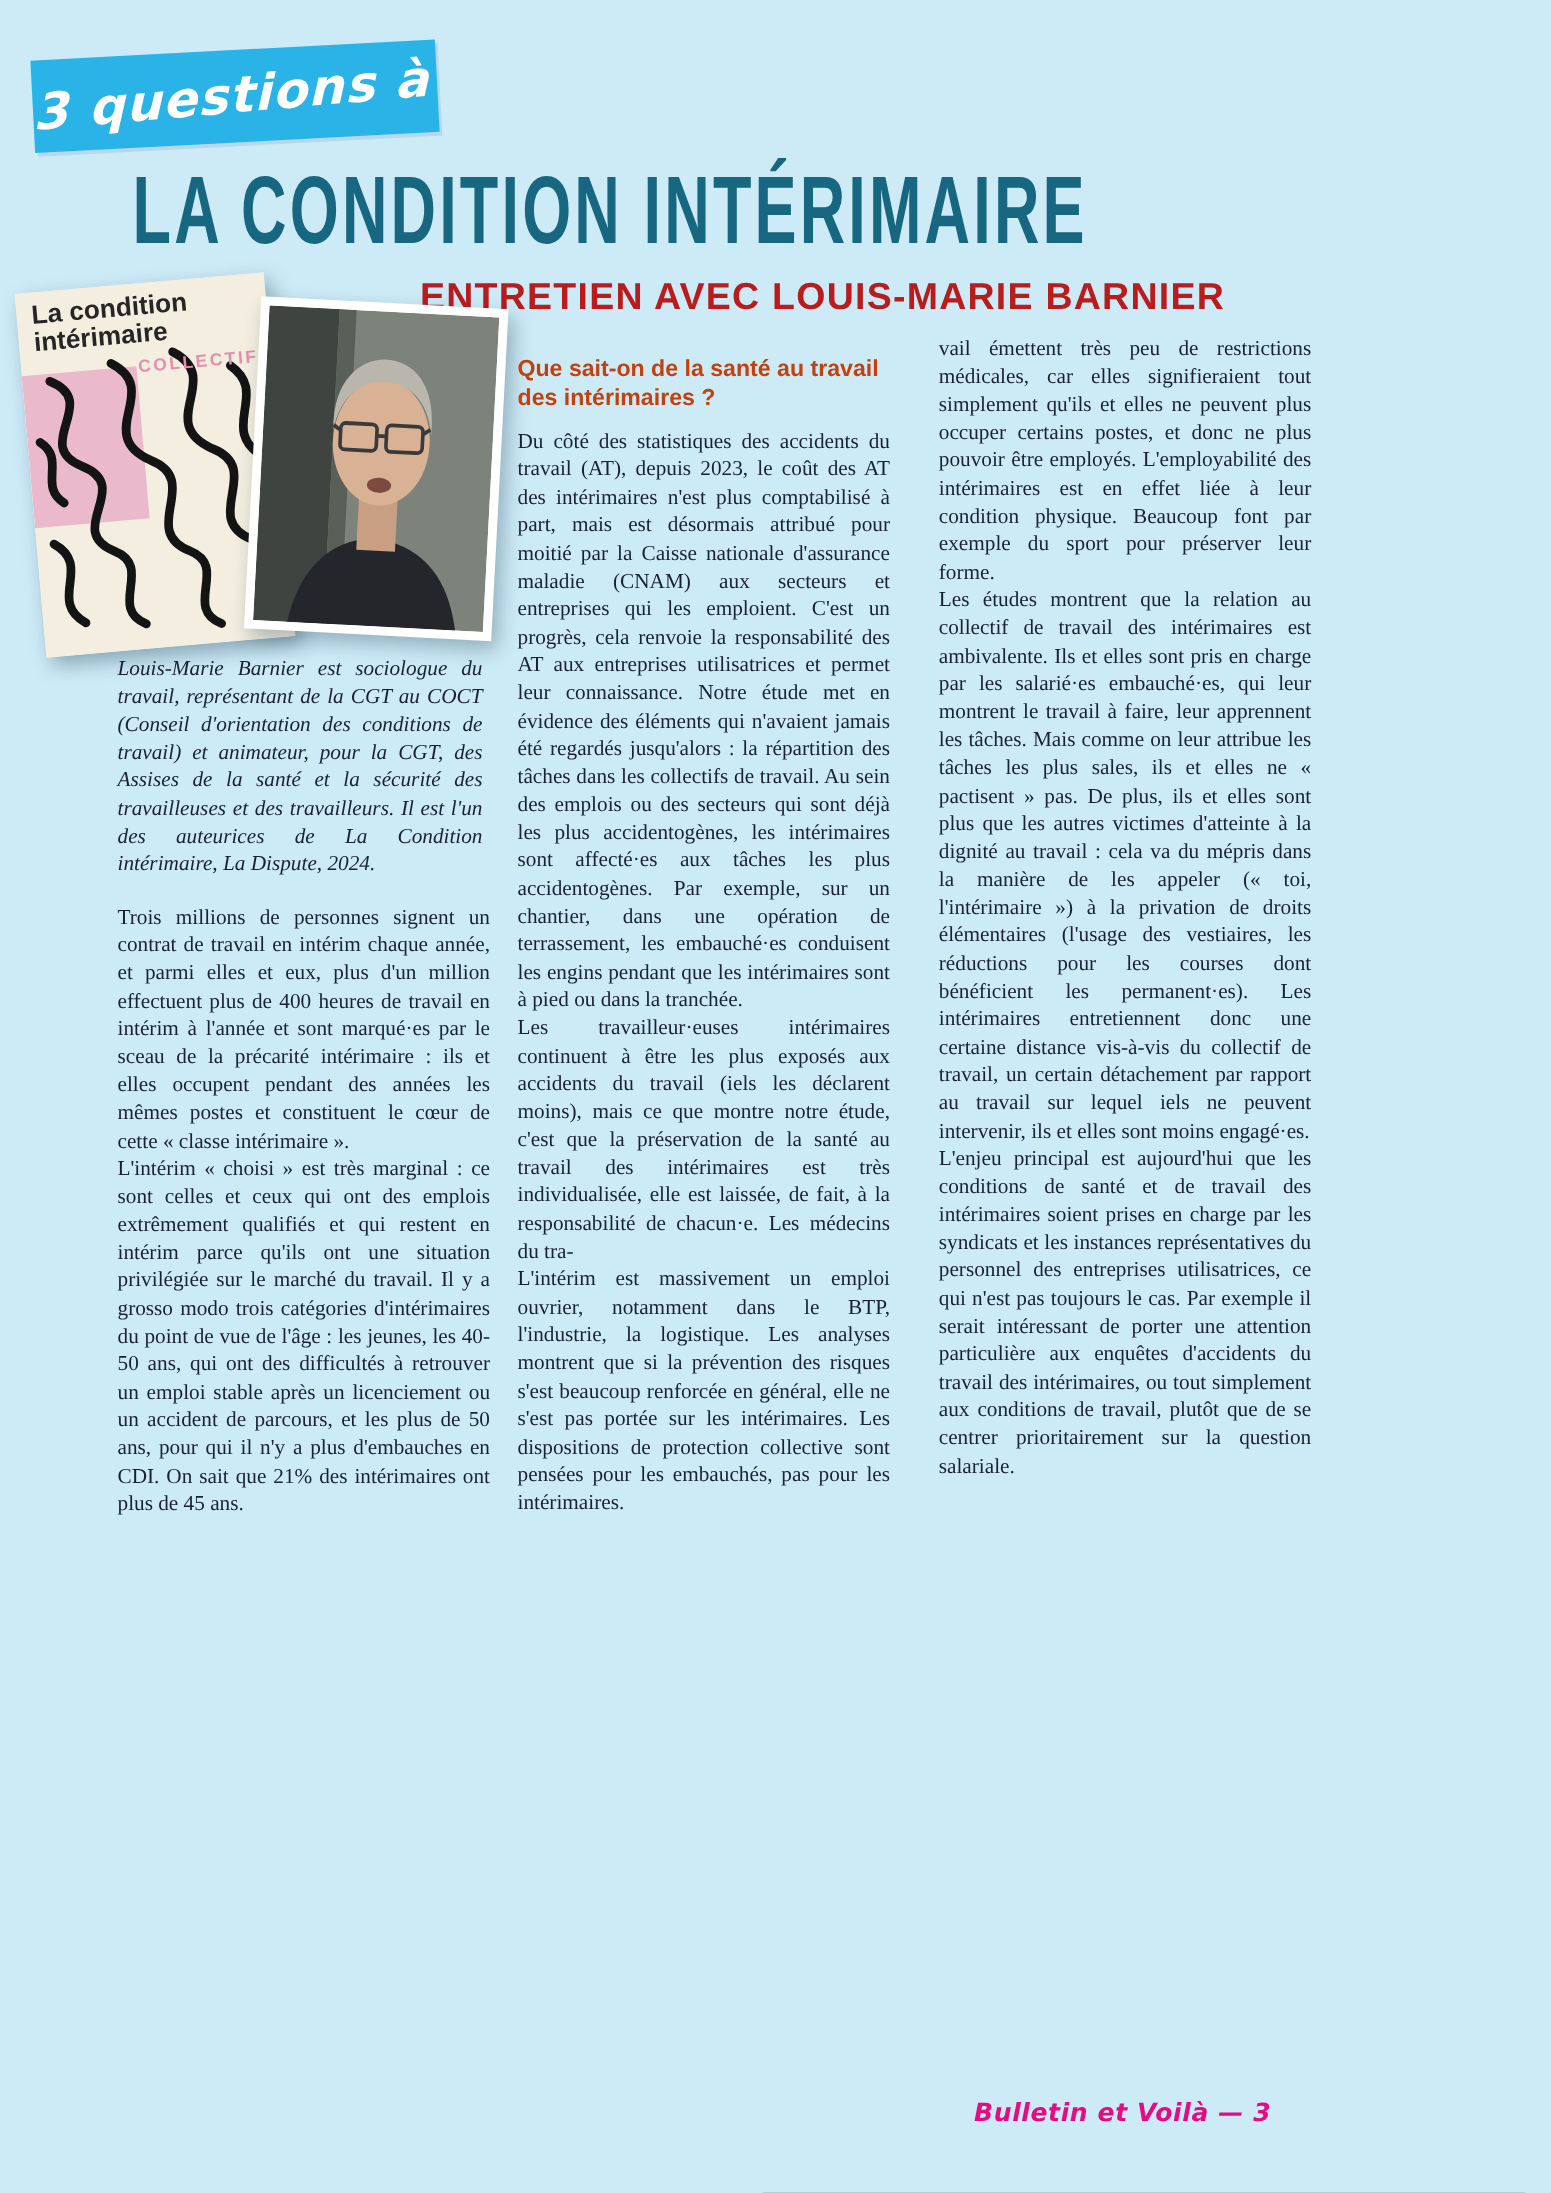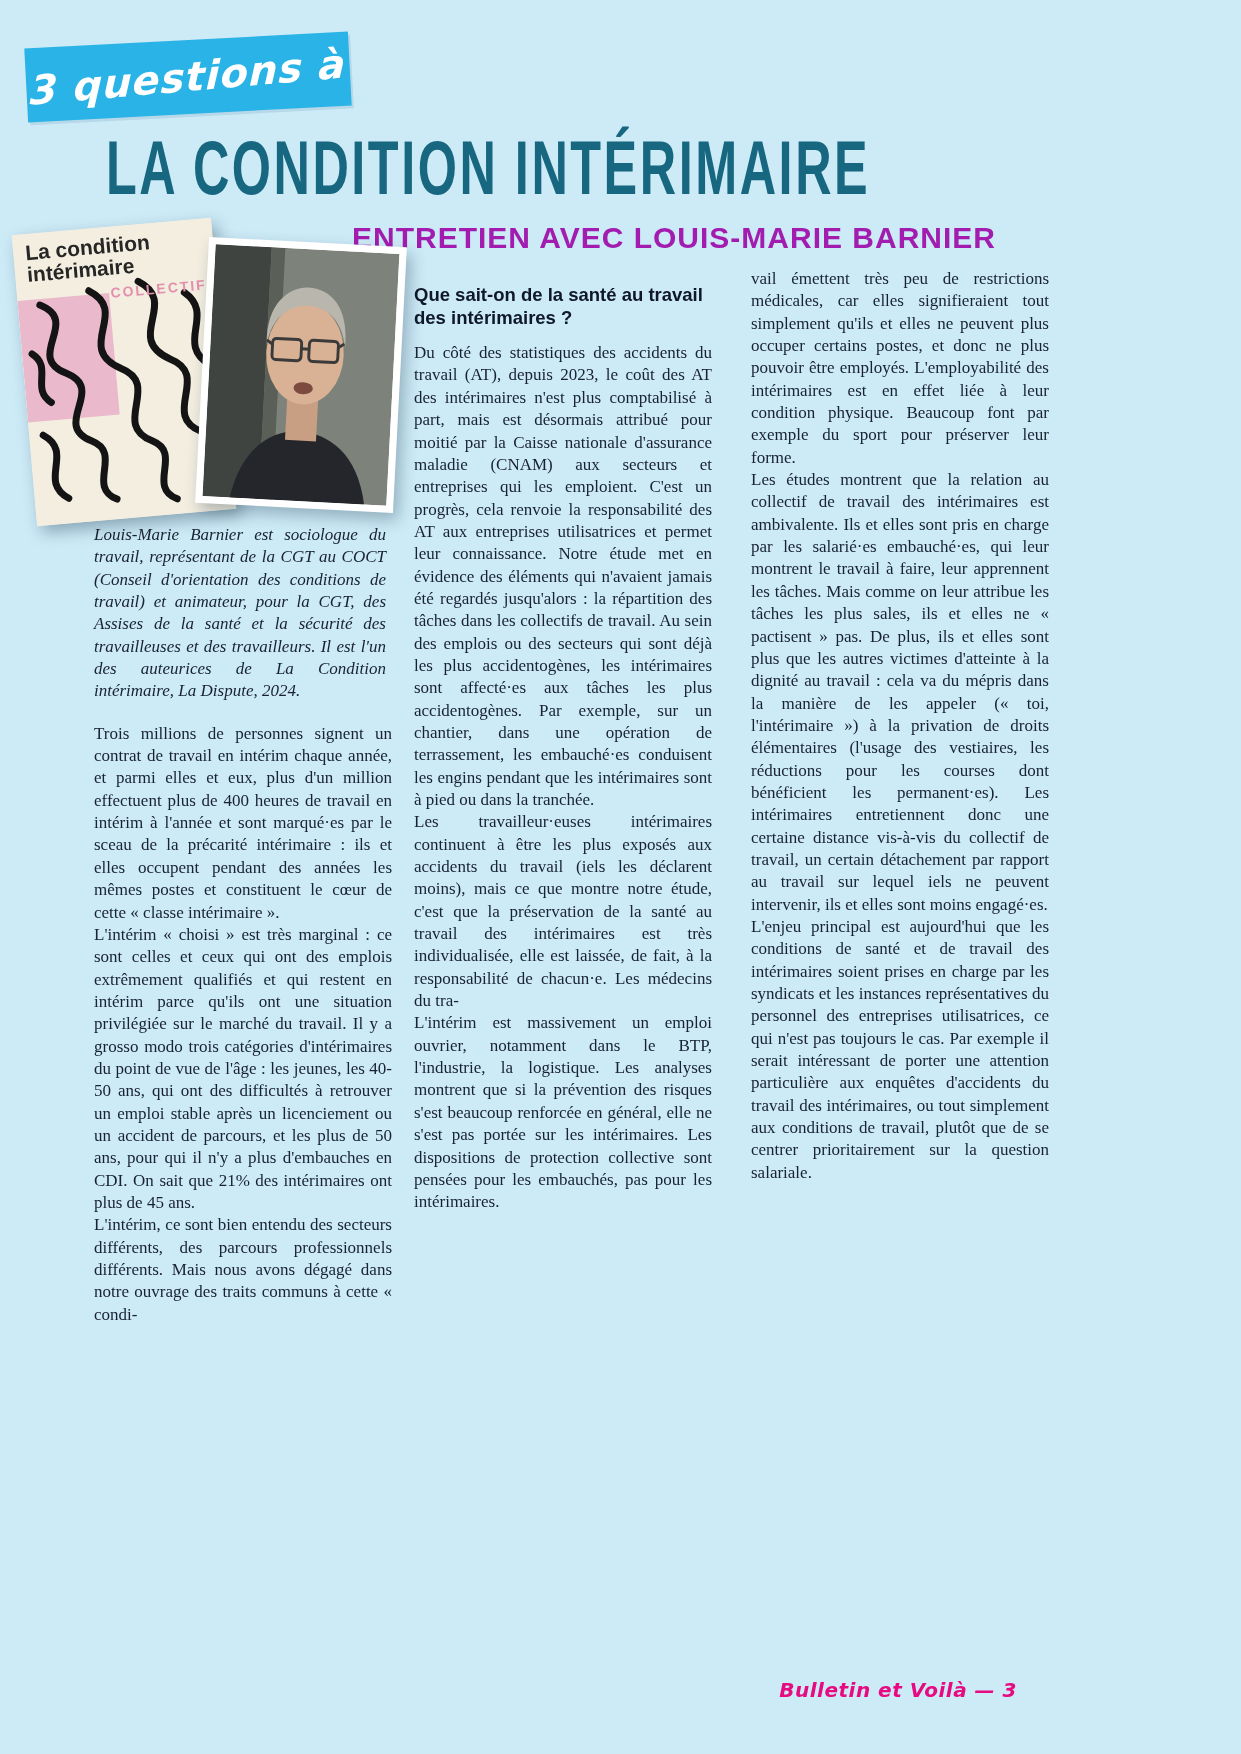--- a/index.html
+++ b/index.html
@@ -43,27 +43,27 @@
     font-weight: 900;
     font-size: 60px;
     letter-spacing: 3px;
     color: #16677f;
     white-space: nowrap;
     transform: scale(0.84, 1.28);
     transform-origin: left top;
   }
   .subtitle {
     position: absolute;
-    left: 352px; top: 221px;
+    left: 336px; top: 221px;
     margin: 0;
     font-family: "Liberation Sans", sans-serif;
     font-weight: 900;
     font-size: 30px;
     letter-spacing: 1px;
-    color: #a21caf;
+    color: #b91c1c;
     white-space: nowrap;
   }
 
   
   .book {
     position: absolute;
     left: 24px; top: 226px;
     width: 200px; height: 292px;
     background: #f3eee0;
     transform: rotate(-5deg);
@@ -113,21 +113,21 @@
   .col2 { left: 414px; top: 268px; }
   .col3 { left: 751px; top: 268px; }
 
   .bio { margin: 0 6px 20px 0; font-style: italic; }
   .q-heading {
     margin: 16px 0 13px 0;
     font-family: "Liberation Sans", sans-serif;
     font-weight: 700;
     font-size: 18.5px;
     line-height: 1.22;
-    color: #0f172a;
+    color: #c2410c;
     text-align: left;
   }
   .col1 .q-heading:first-of-type { margin-top: 0; }
   .body { margin: 0; }
 
   
   .footer {
     position: absolute;
     right: 224px; top: 1678px;
     font-family: "DejaVu Sans", sans-serif;
@@ -190,21 +190,20 @@
         <line x1="132" y1="96" x2="138" y2="92"></line>
       </g>
       <ellipse cx="98" cy="138" rx="10" ry="6" fill="#7c4a3e"></ellipse>
     </svg>
   </div>
 
   <div class="col col1">
     <p class="bio">Louis-Marie Barnier est sociologue du travail, représentant de la CGT au COCT (Conseil d'orientation des conditions de travail) et animateur, pour la CGT, des Assises de la santé et la sécurité des travailleuses et des travailleurs. Il est l'un des auteurices de La Condition intérimaire, La Dispute, 2024.</p>
     <p class="body">Trois millions de personnes signent un contrat de travail en intérim chaque année, et parmi elles et eux, plus d'un million effectuent plus de 400 heures de travail en intérim à l'année et sont marqué·es par le sceau de la précarité intérimaire : ils et elles occupent pendant des années les mêmes postes et constituent le cœur de cette « classe intérimaire ».</p>
     <p class="body">L'intérim « choisi » est très marginal : ce sont celles et ceux qui ont des emplois extrêmement qualifiés et qui restent en intérim parce qu'ils ont une situation privilégiée sur le marché du travail. Il y a grosso modo trois catégories d'intérimaires du point de vue de l'âge : les jeunes, les 40-50 ans, qui ont des difficultés à retrouver un emploi stable après un licenciement ou un accident de parcours, et les plus de 50 ans, pour qui il n'y a plus d'embauches en CDI. On sait que 21% des intérimaires ont plus de 45 ans.</p>
-    <p class="body">L'intérim, ce sont bien entendu des secteurs différents, des parcours professionnels différents. Mais nous avons dégagé dans notre ouvrage des traits communs à cette « condi-</p>
   </div>
 
   <div class="col col2">
     <h3 class="q-heading">Que sait-on de la santé au travail des intérimaires ?</h3>
     <p class="body">Du côté des statistiques des accidents du travail (AT), depuis 2023, le coût des AT des intérimaires n'est plus comptabilisé à part, mais est désormais attribué pour moitié par la Caisse nationale d'assurance maladie (CNAM) aux secteurs et entreprises qui les emploient. C'est un progrès, cela renvoie la responsabilité des AT aux entreprises utilisatrices et permet leur connaissance. Notre étude met en évidence des éléments qui n'avaient jamais été regardés jusqu'alors : la répartition des tâches dans les collectifs de travail. Au sein des emplois ou des secteurs qui sont déjà les plus accidentogènes, les intérimaires sont affecté·es aux tâches les plus accidentogènes. Par exemple, sur un chantier, dans une opération de terrassement, les embauché·es conduisent les engins pendant que les intérimaires sont à pied ou dans la tranchée.</p>
     <p class="body">Les travailleur·euses intérimaires continuent à être les plus exposés aux accidents du travail (iels les déclarent moins), mais ce que montre notre étude, c'est que la préservation de la santé au travail des intérimaires est très individualisée, elle est laissée, de fait, à la responsabilité de chacun·e. Les médecins du tra-</p>
     <p class="body">L'intérim est massivement un emploi ouvrier, notamment dans le BTP, l'industrie, la logistique. Les analyses montrent que si la prévention des risques s'est beaucoup renforcée en général, elle ne s'est pas portée sur les intérimaires. Les dispositions de protection collective sont pensées pour les embauchés, pas pour les intérimaires.</p>
   </div>
 
   <div class="col col3">

